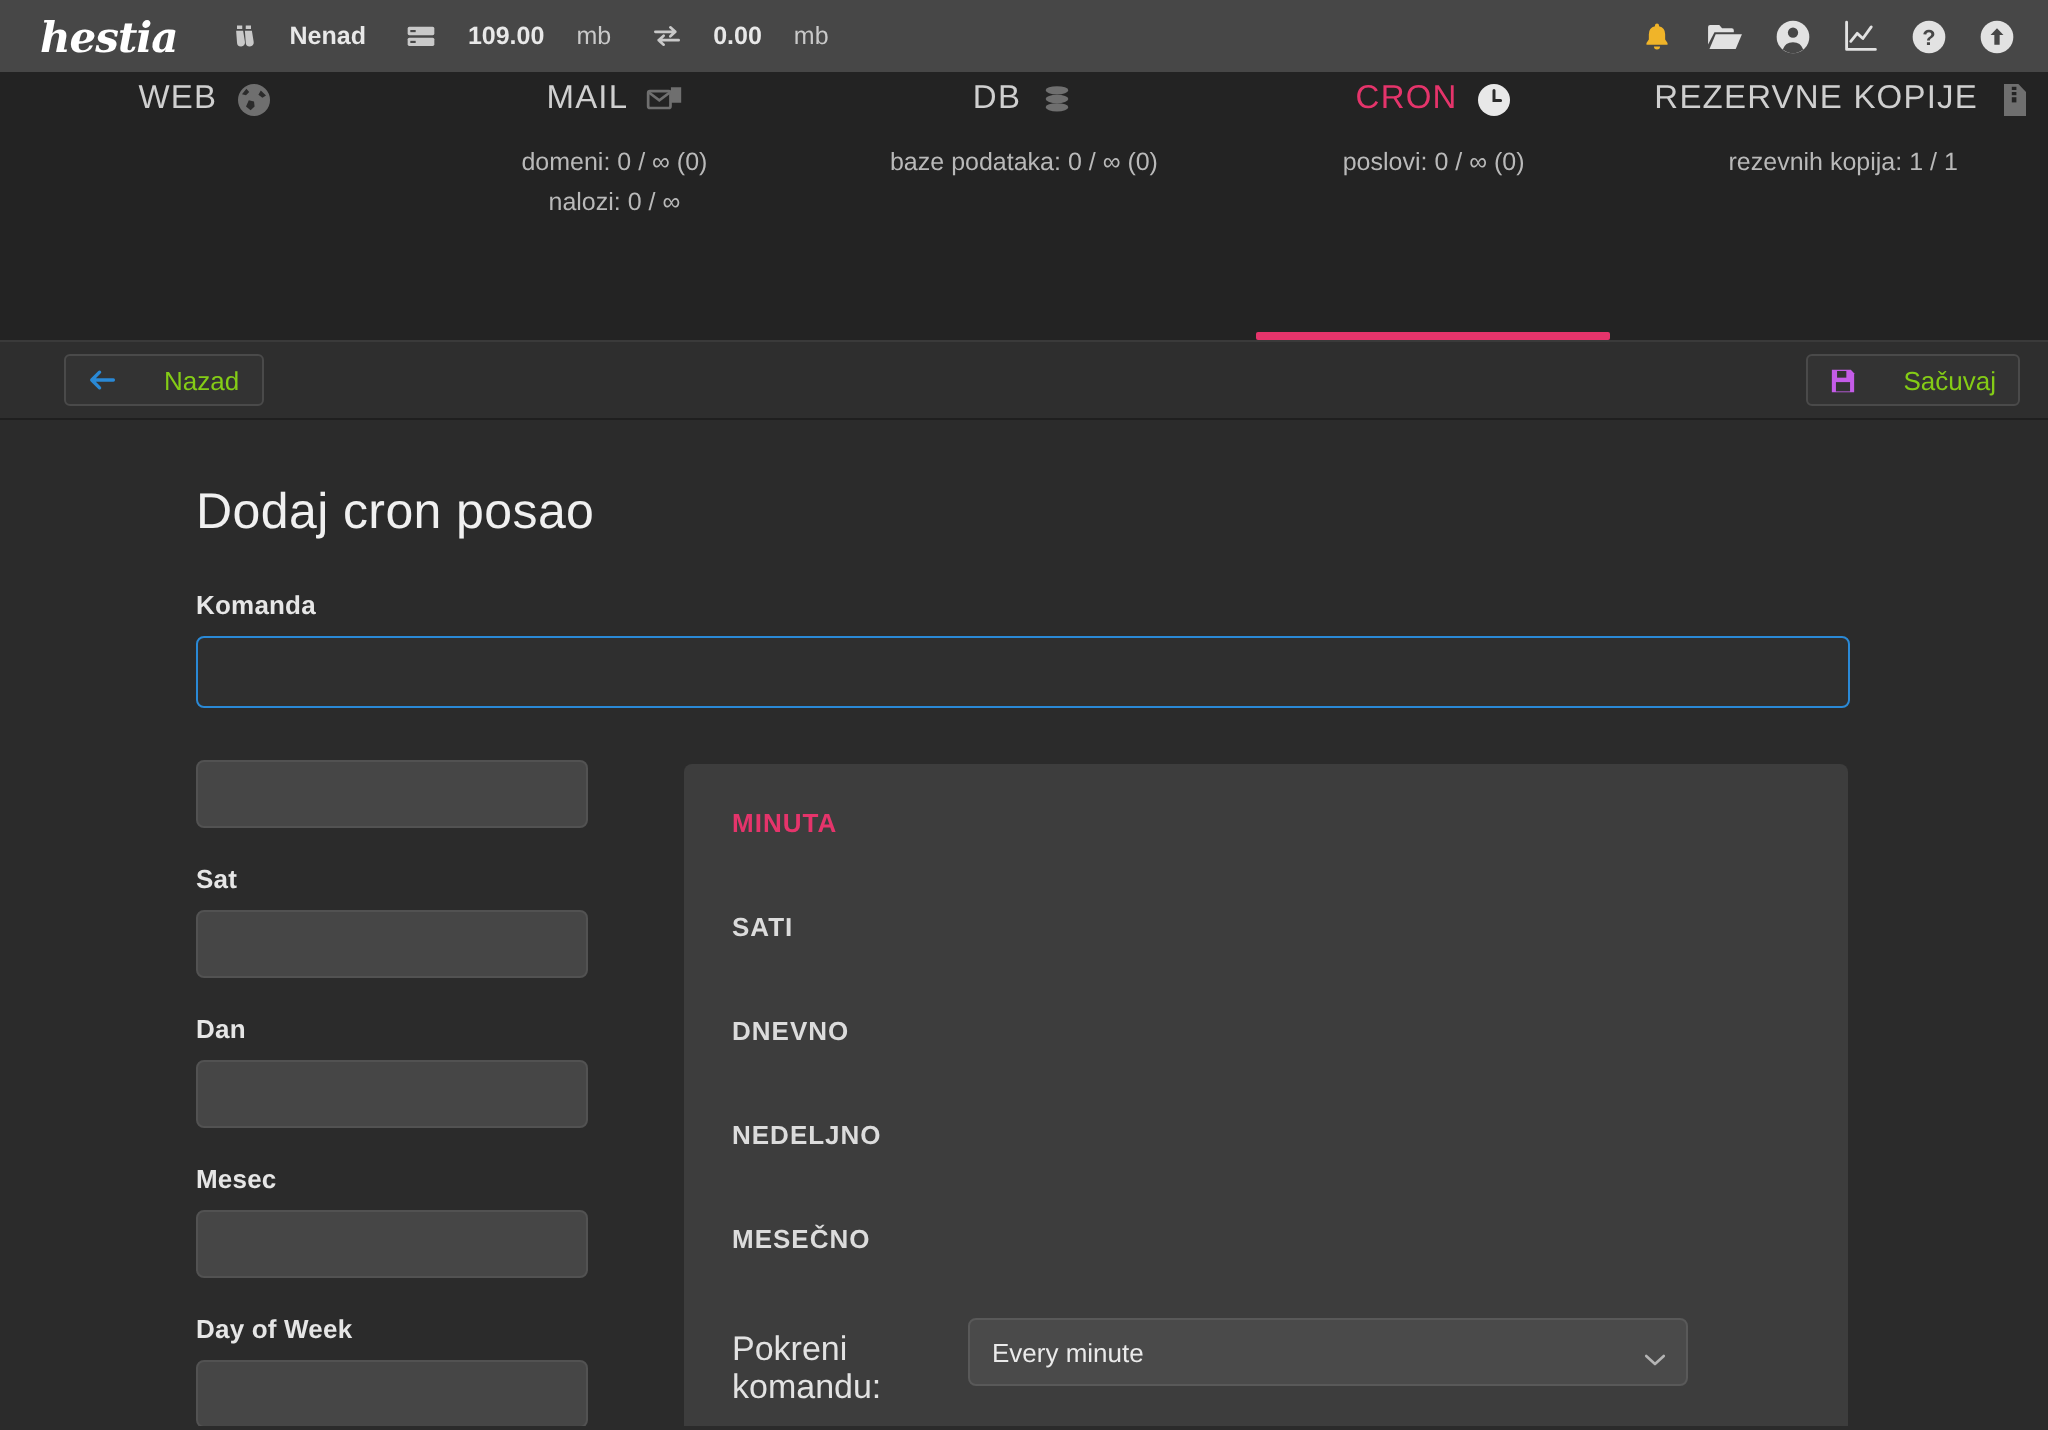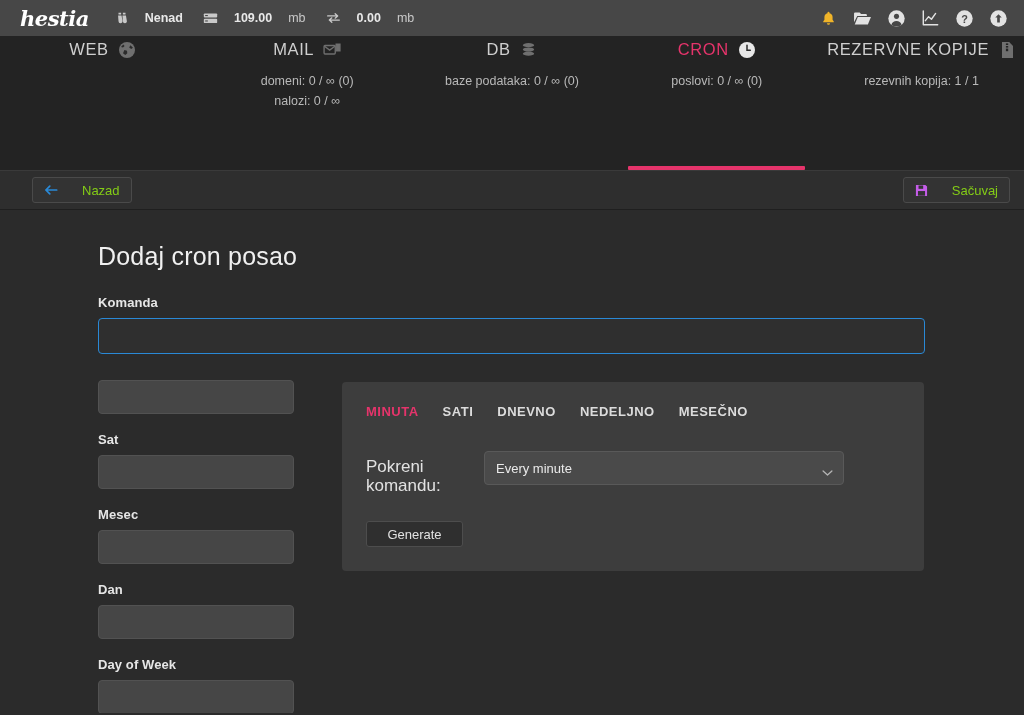--- a/index.html
+++ b/index.html
@@ -204,22 +204,23 @@
     width: 582px;
     background: #3d3d3d;
     border-radius: 4px;
     padding: 22px 24px 24px 24px;
     align-self: flex-start;
     margin-top: 2px;
   }
 
   .gen-tabs {
     display: flex;
-    gap: 24px;
+    gap: 37px;
     margin-bottom: 32px;
+    flex-direction: column;
   }
   .gen-tab {
     font-size: 13px;
     font-weight: 700;
     letter-spacing: 0.5px;
     color: #dcdcdc;
     cursor: pointer;
   }
   .gen-tab.active { color: #e5346b; }
 
@@ -497,26 +498,26 @@
       <div class="fgroup">
         <input class="txt" type="text" value="" style="">
       </div>
 
       <div class="fgroup">
         <div class="field-label">Sat</div>
         <input class="txt" type="text" value="" style="">
       </div>
 
       <div class="fgroup">
+        <div class="field-label">Dan</div>
+        <input class="txt" type="text" value="" style="">
+      </div>
+
+      <div class="fgroup">
         <div class="field-label">Mesec</div>
-        <input class="txt" type="text" value="" style="">
-      </div>
-
-      <div class="fgroup">
-        <div class="field-label">Dan</div>
         <input class="txt" type="text" value="" style="">
       </div>
 
       <div class="fgroup">
         <div class="field-label">Day of Week</div>
         <input class="txt" type="text" value="" style="">
       </div>
 
     </div>
 

